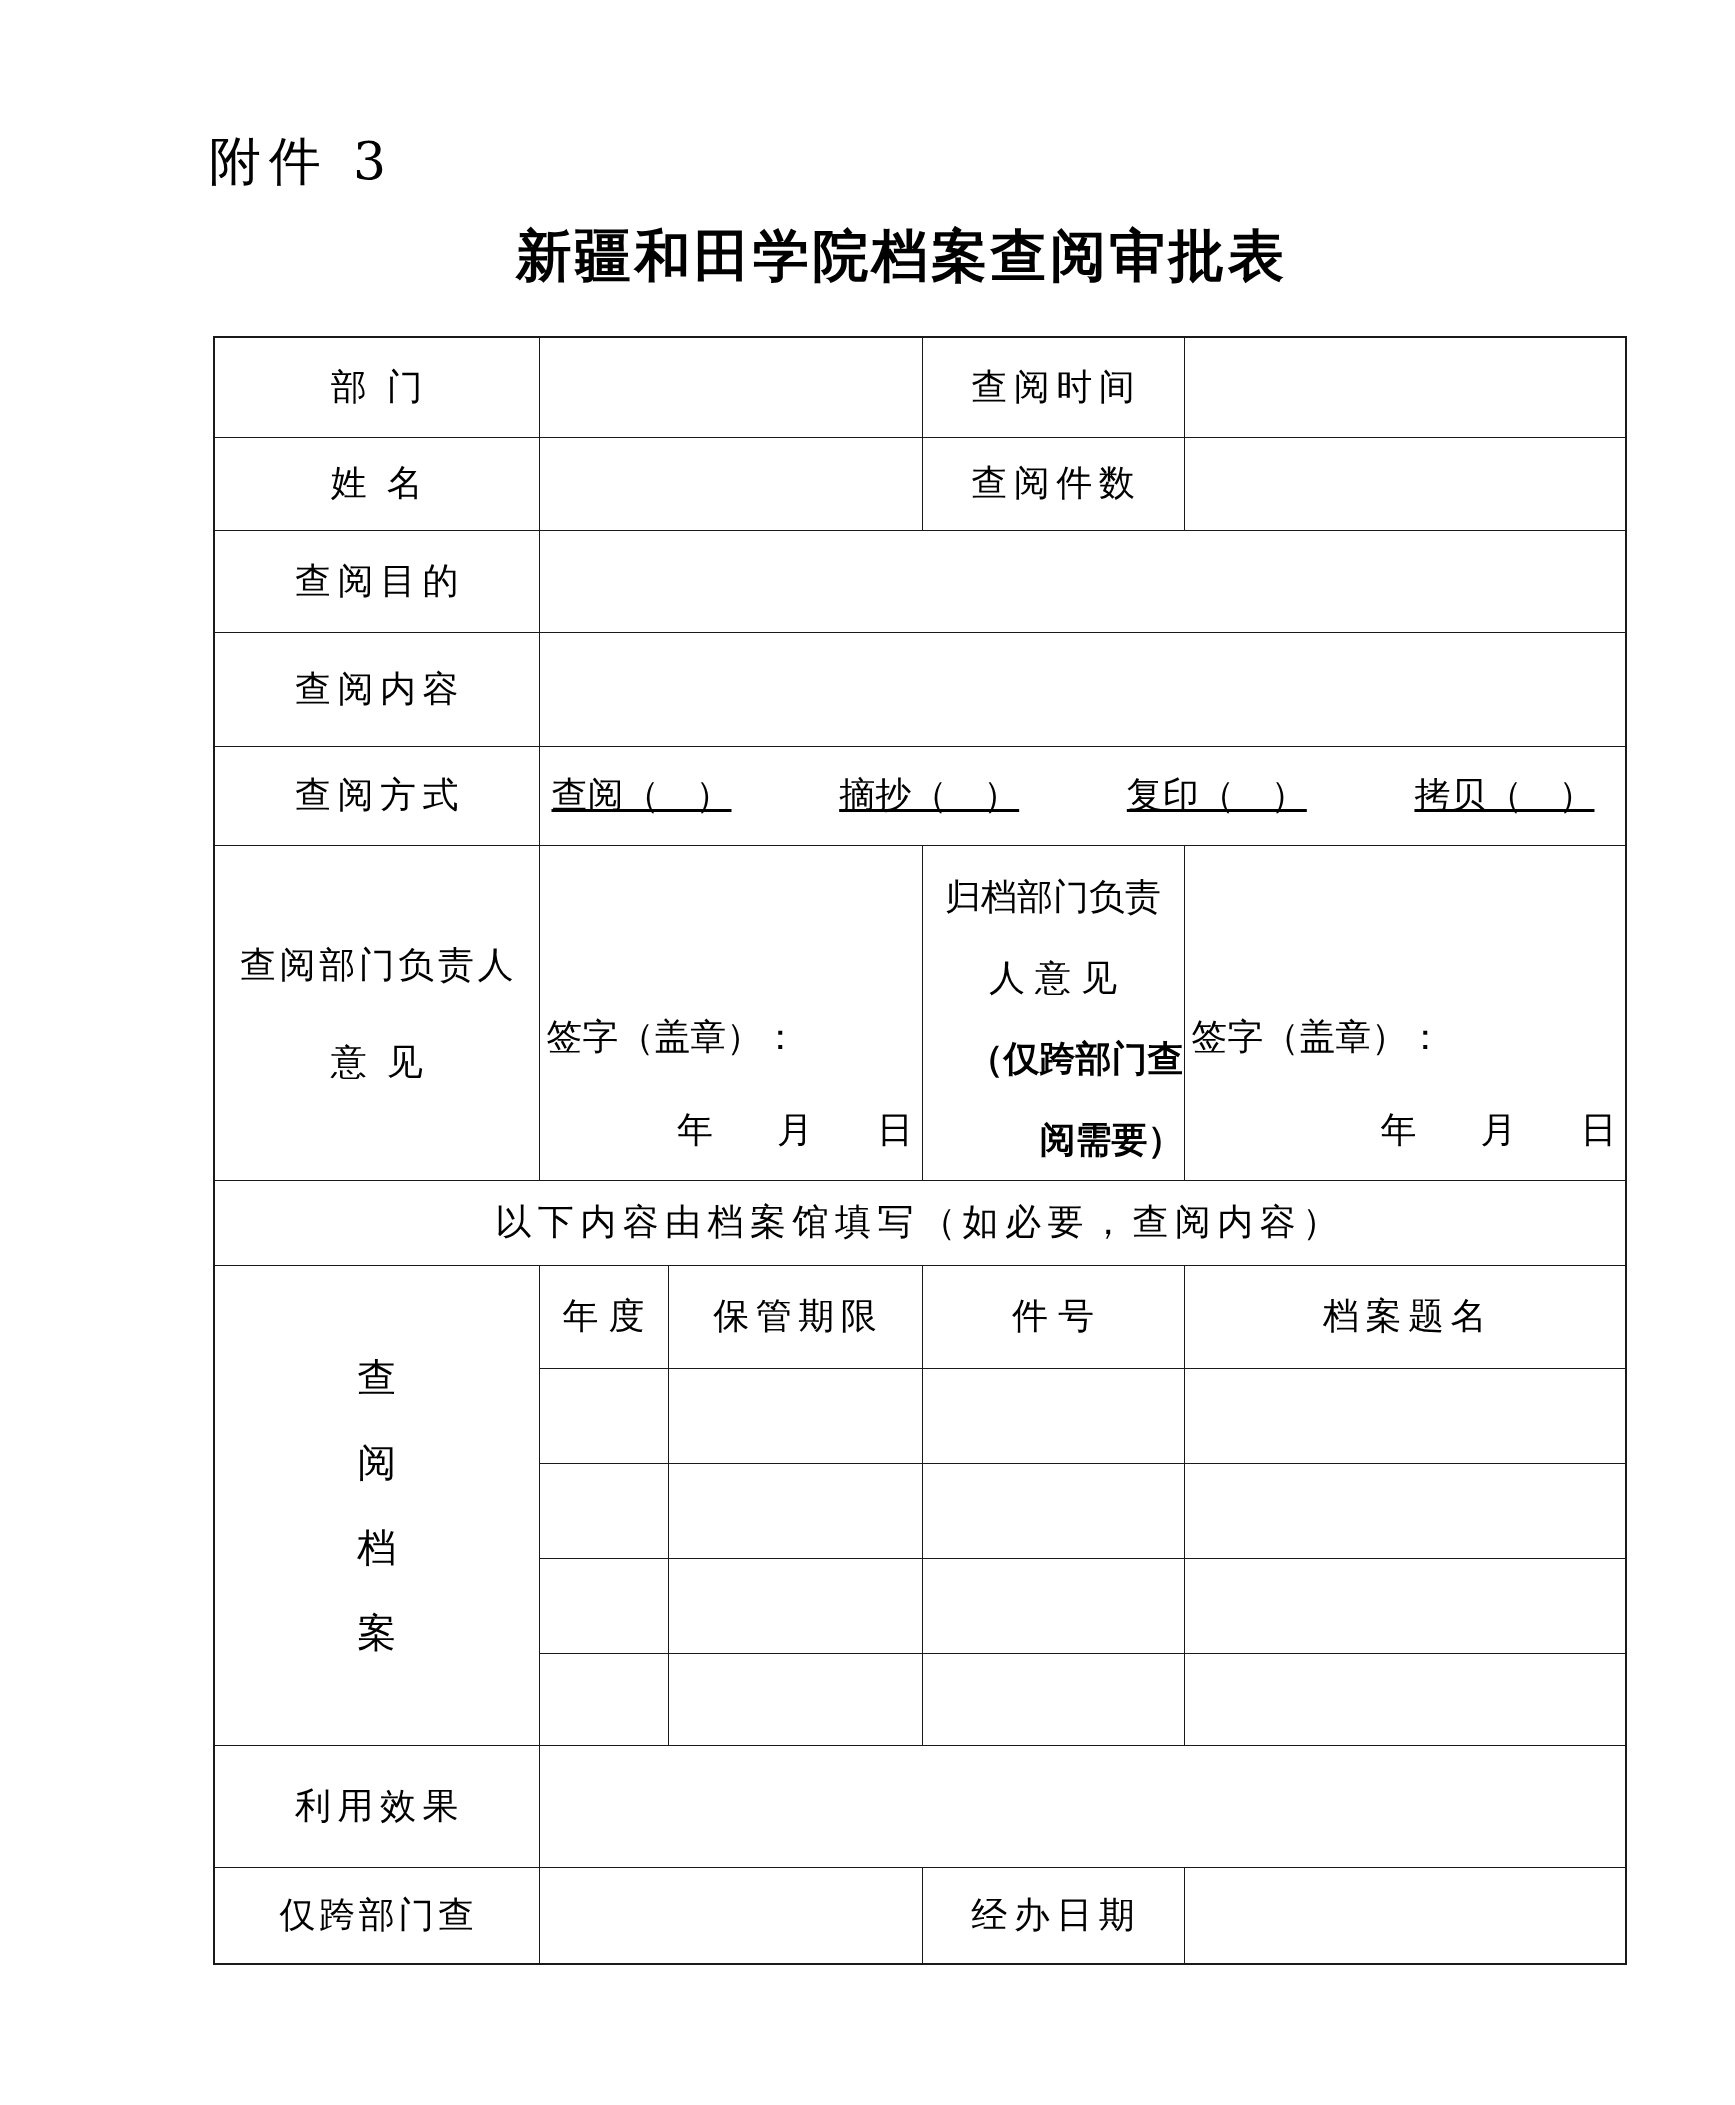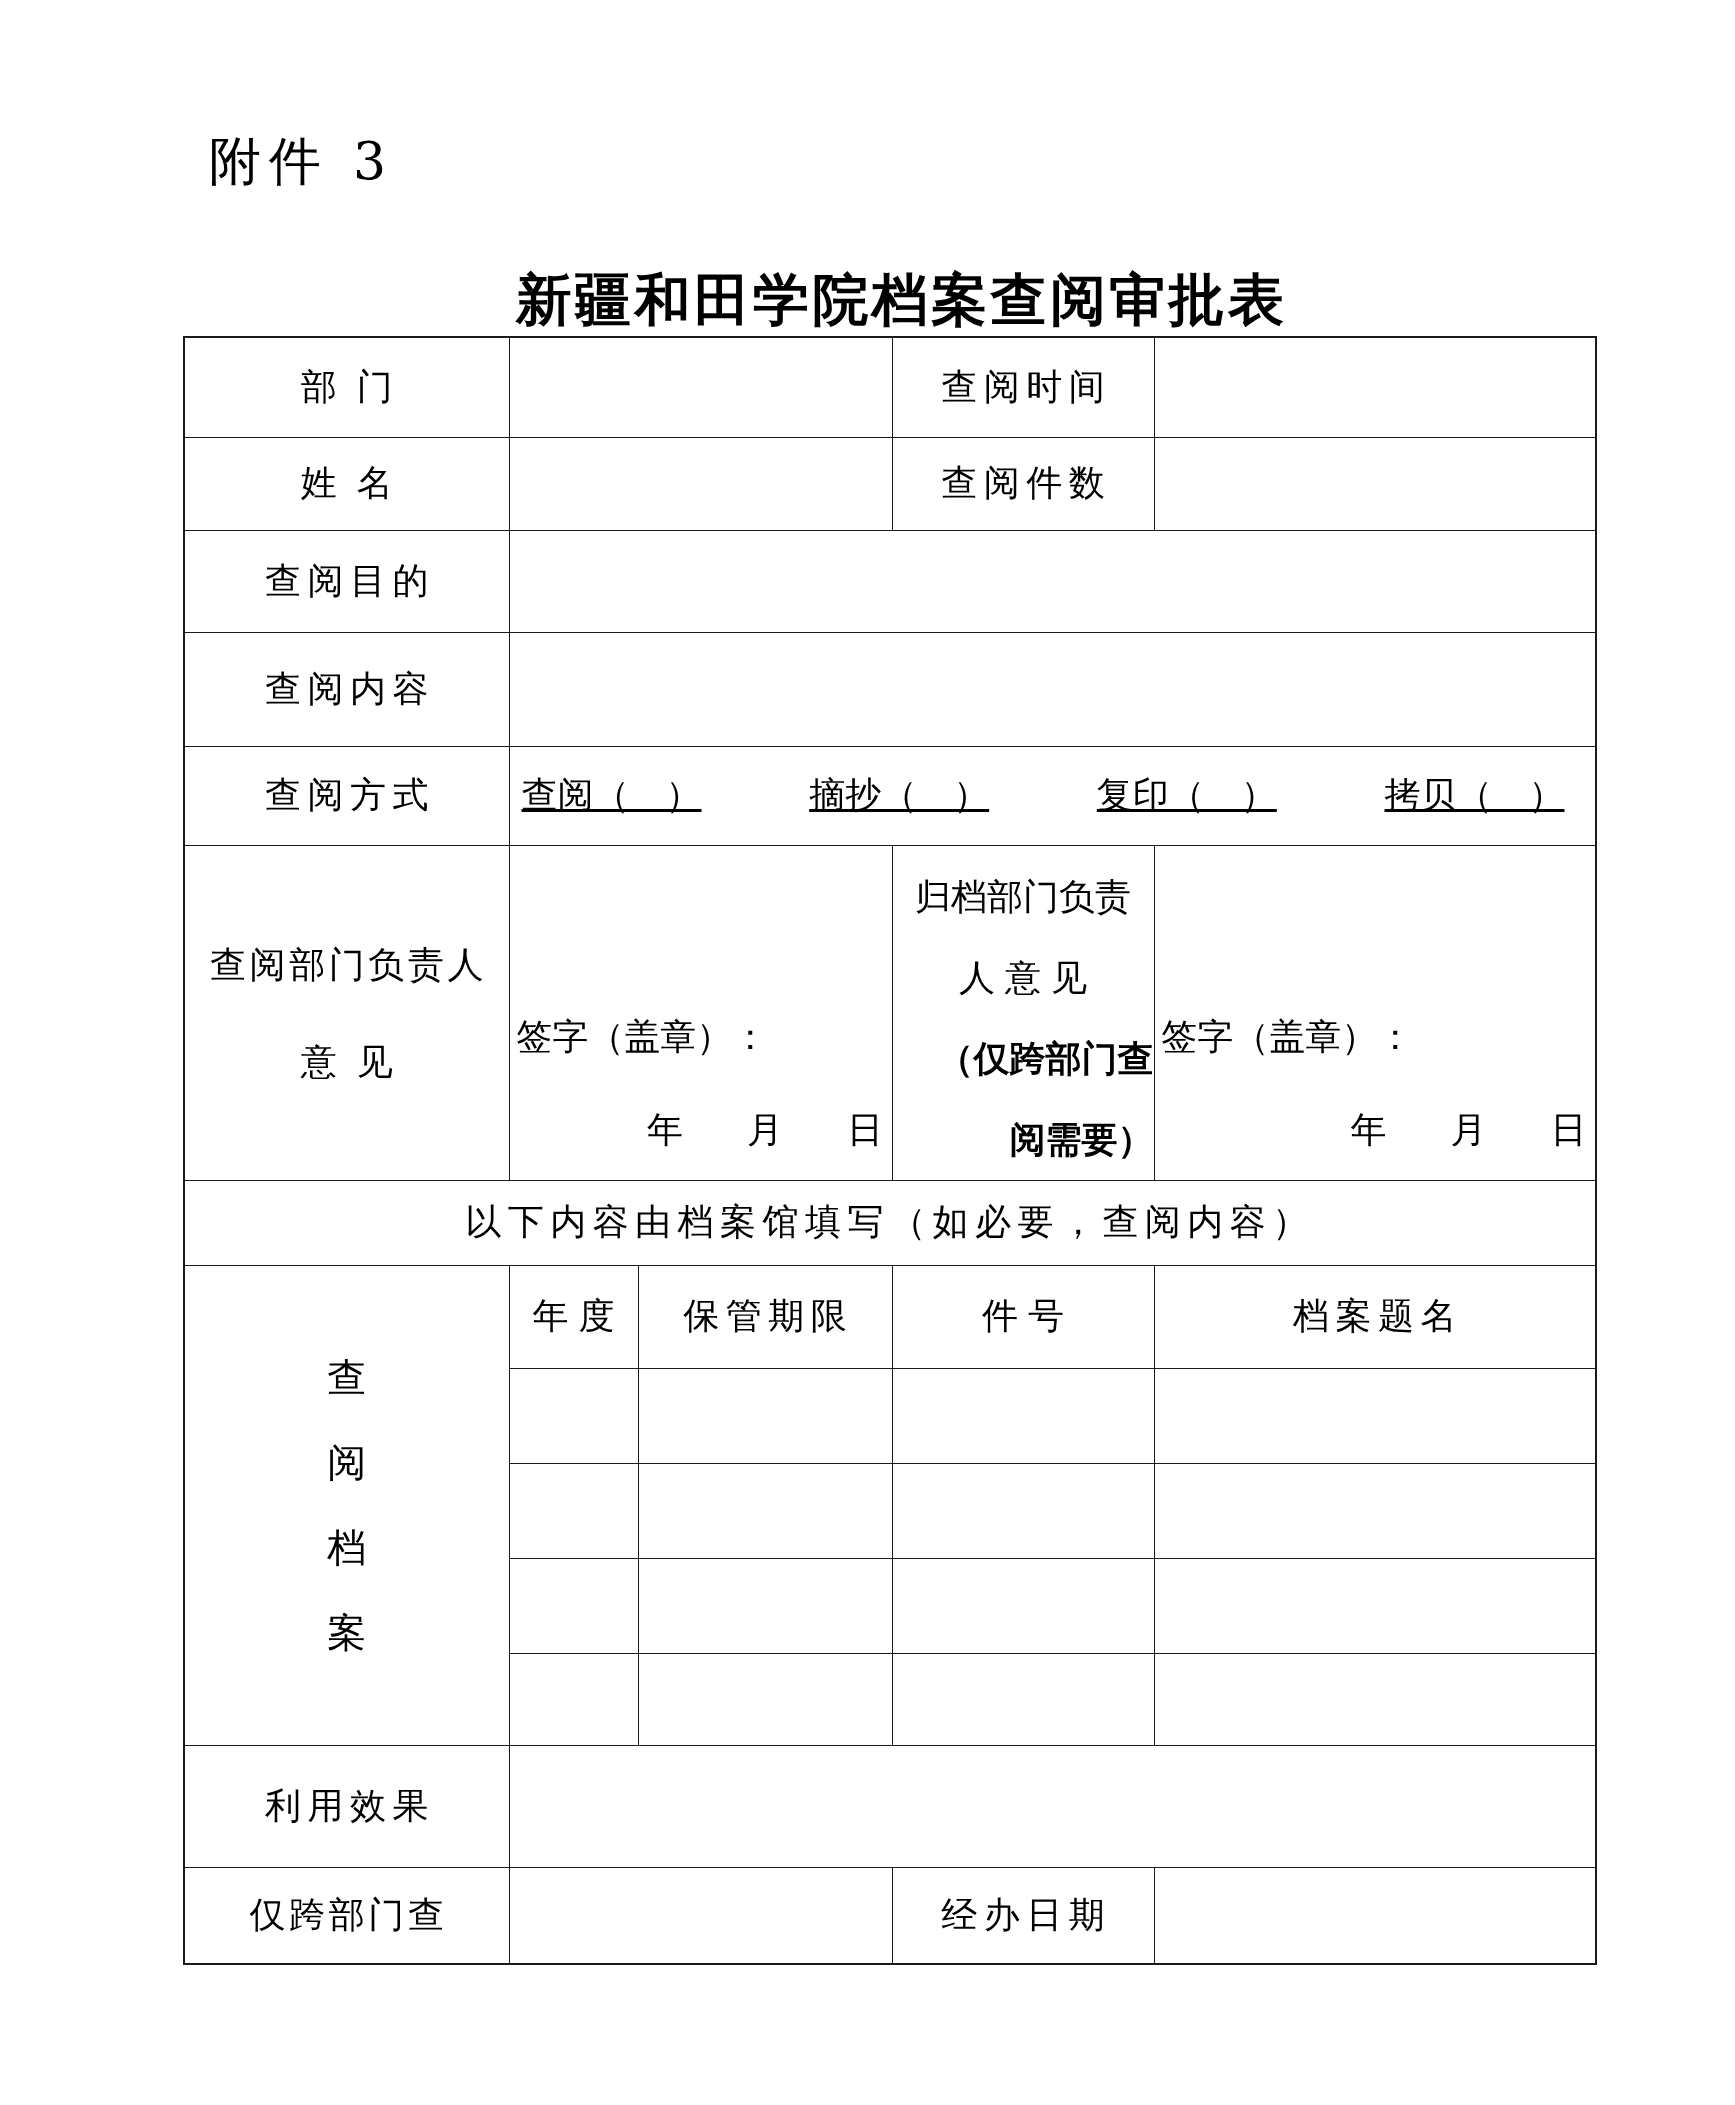--- a/index.html
+++ b/index.html
@@ -22,25 +22,24 @@
   .doc-title {
     position: absolute;
     left: 195px;
     top: 219px;
     width: 1413px;
     text-align: center;
     font-size: 56px;
     font-weight: 700;
     letter-spacing: 0.06em;
     white-space: nowrap;
-    margin-top: 44px;
   }
   table.form {
     position: absolute;
-    left: 183px;
+    left: 213px;
     top: 336px;
     width: 1413px;
     border-collapse: collapse;
     table-layout: fixed;
     border: 2.5px solid #1a1a1a;
   }
   table.form td {
     border: 1.7px solid #1a1a1a;
     text-align: center;
     vertical-align: middle;

